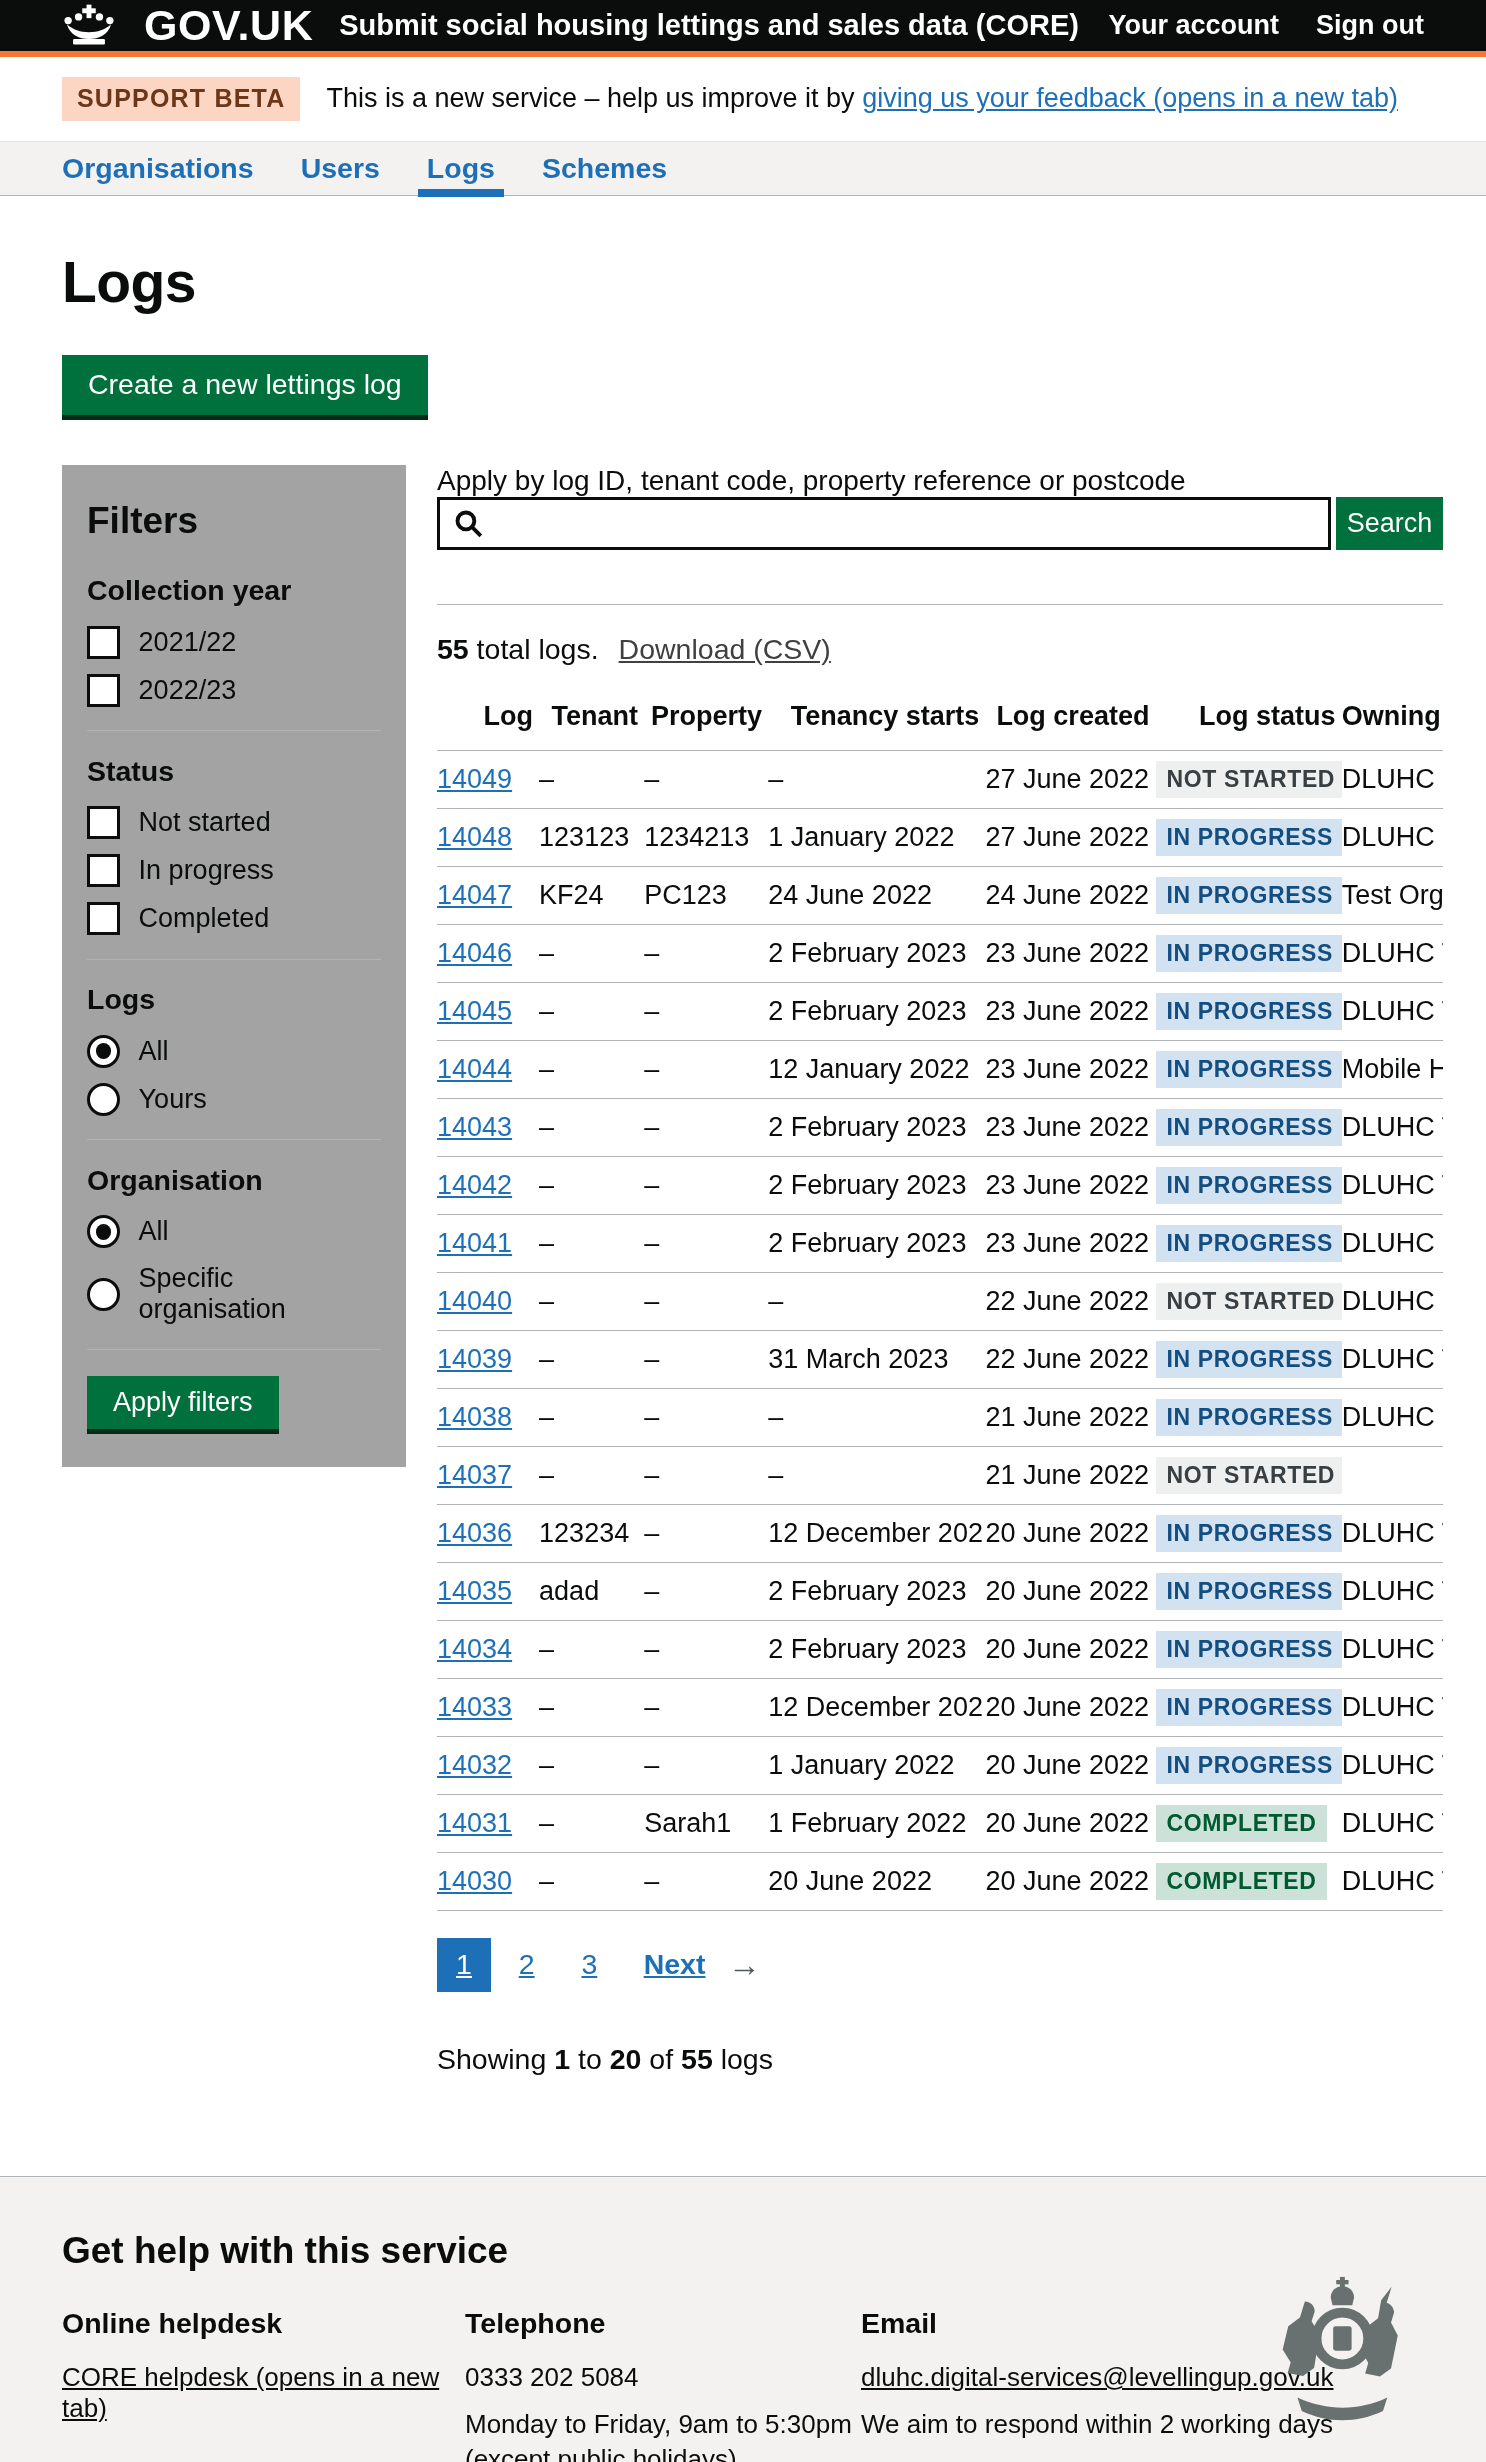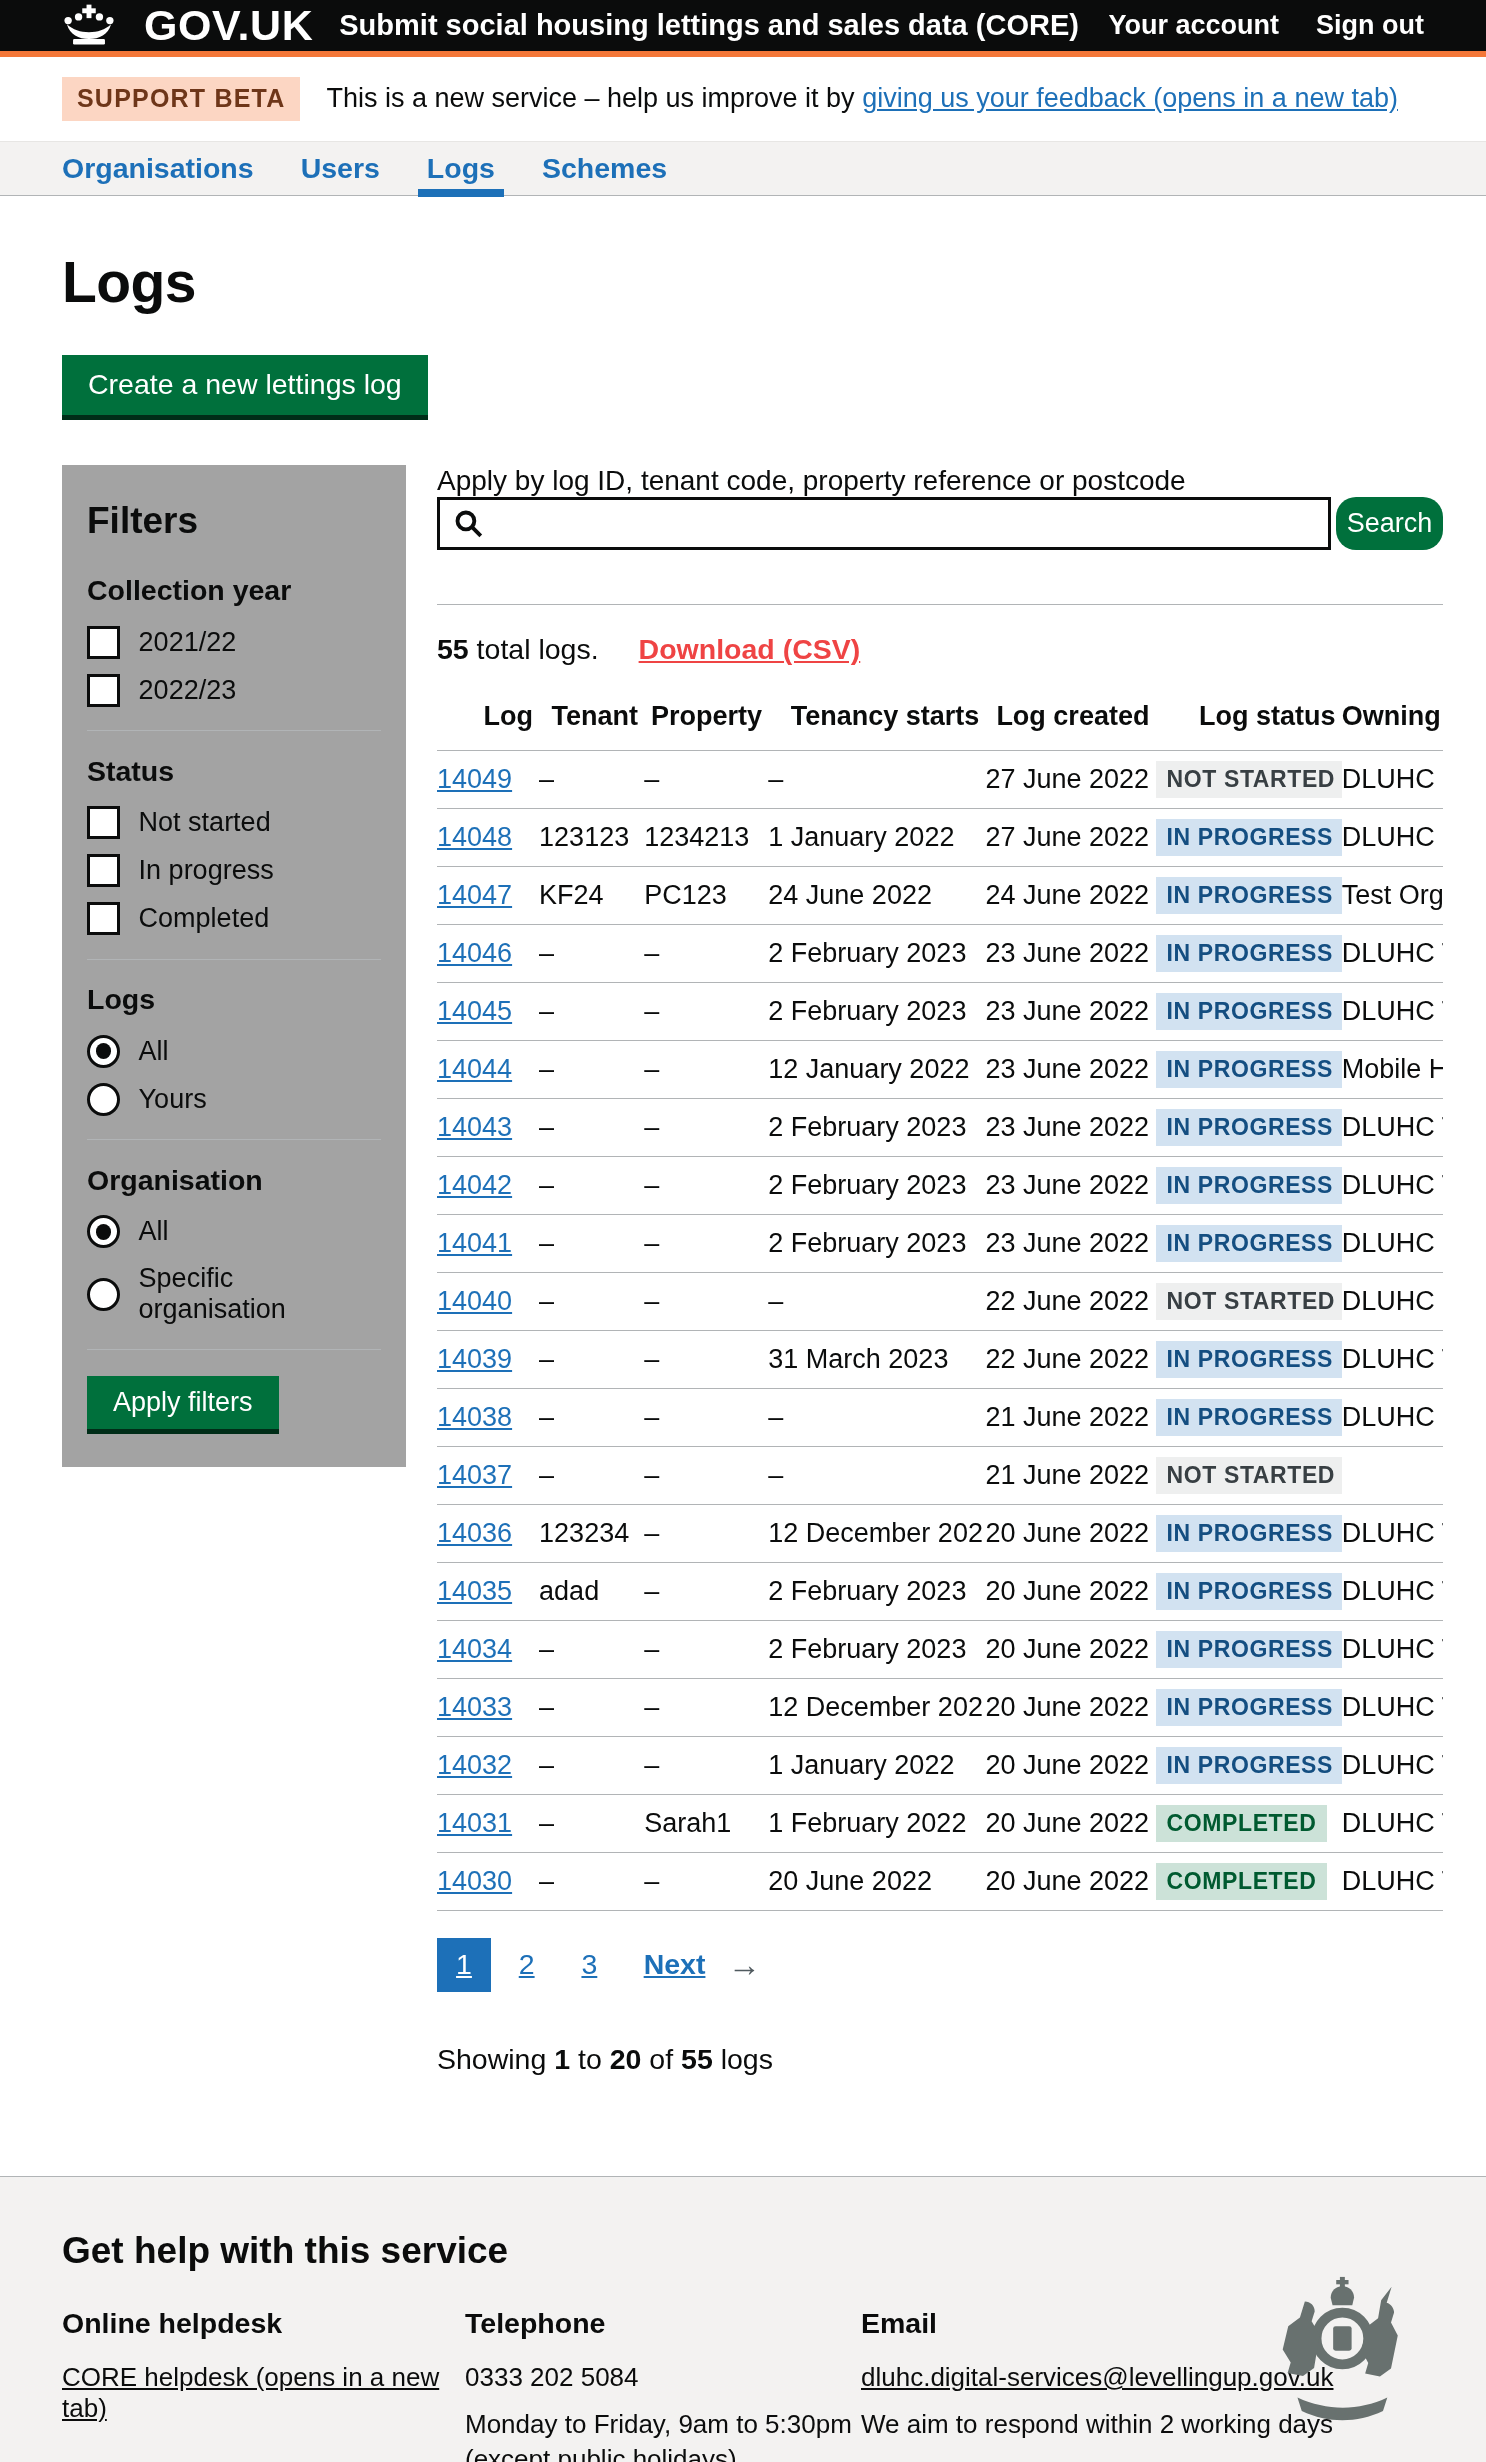--- a/index.html
+++ b/index.html
@@ -84,26 +84,26 @@
   
   .results-col{ width:1006px; flex:none; }
   .search-label{ font-size:28px; margin:2.5px 0 13.6px; }
   .search-row{ display:flex; }
   .search-box{ position:relative; flex:1; }
   .search-input{
     width:100%; height:53px; border:3.1px solid #0b0c0c; border-radius:0;
     padding:0 15px 0 62px; font-size:27px; font-family:inherit; background:#fff;
   }
   .search-icon{ position:absolute; left:16px; top:11px; width:31px; height:31px; }
-  .btn-search{ font-size:27px; width:107px; height:53px; margin-left:5px; box-shadow:none;border-radius:20px; }
+  .btn-search{ font-size:27px; width:107px; height:53px; margin-left:5px; box-shadow:none; }
 
   .results-divider{ border:none; border-top:1.9px solid #b1b4b6; margin:54px 0 0; }
   .total-row{ margin-top:28.5px; font-size:28.5px; display:flex; align-items:baseline; }
   .total-bold{ font-weight:bold; }
-  .download-link{ color:#ef4444; margin-left:40px;font-weight:bold; }
+  .download-link{ color:#404040; margin-left:20px; }
 
   .table-wrap{ margin-top:25px; overflow:hidden; width:1006px; }
   table{ border-collapse:collapse; table-layout:fixed; width:1109px; }
   th{
     font-size:27px; font-weight:bold; text-align:right;
     padding:10px 6.2px 17.3px 0; border-bottom:1.9px solid #b1b4b6; white-space:nowrap;
   }
   td{
     font-size:27px; padding:0 6.2px 0 0; height:58px;
     border-bottom:1.2px solid #b1b4b6; white-space:nowrap; overflow:hidden;

